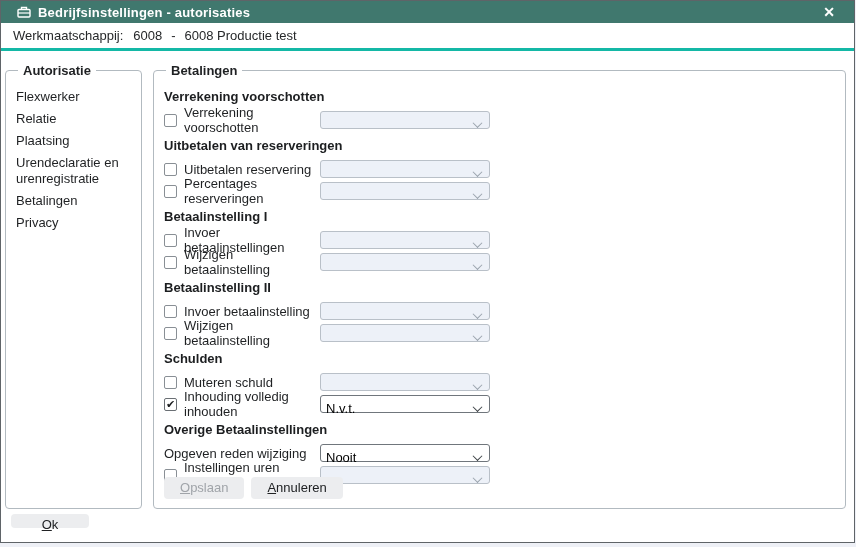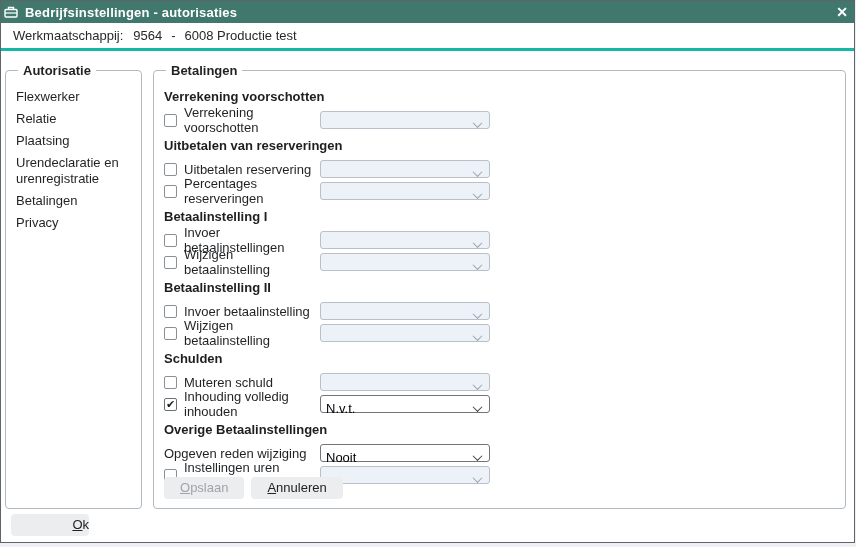--- a/index.html
+++ b/index.html
@@ -15,21 +15,21 @@
     position: absolute; left: 0; top: 0;
     width: 855px; height: 543px;
     background: #ffffff;
     border: 1px solid #5f6468;
   }
   
   .titlebar {
     height: 22px;
     background: #40786e;
     display: flex; align-items: center;
-    padding: 0 3px;
+    padding: 0 16px;
     color: #ffffff;
   }
   .titlebar .app-icon { display: flex; align-items: center; margin-right: 7px; }
   .titlebar .title { font-weight: bold; font-size: 13px; letter-spacing: 0.2px; }
   .titlebar .close {
     margin-left: auto;
     font-size: 14px; font-weight: bold; line-height: 1;
     cursor: pointer; padding: 1px 3px;
   }
   
@@ -117,22 +117,22 @@
     color: #202224;
     padding: 0 16px;
     height: 22px; line-height: 22px;
     cursor: pointer;
   }
   .btn::first-letter { text-decoration: underline; }
   .btn.disabled { color: #a0a4a9; cursor: default; }
   .fs-buttons { position: absolute; left: 10px; bottom: 9px; display: flex; gap: 7px; }
   .ok-btn {
     position: absolute; left: 10px; top: 513px;
-    width: 78px; height: 22px; line-height: 22px;
-    text-align: right; padding: 0;
+    width: 78px; height: 14px; line-height: 22px;
+    text-align: center; padding: 0;
   }
 </style>
 </head>
 <body>
 
 <div class="window">
 
   <div class="titlebar">
     <span class="app-icon">
       <svg width="14" height="12" viewBox="0 0 14 12">
@@ -140,21 +140,21 @@
         <path d="M4.5 3.5 V1.5 h5 V3.5" fill="none" stroke="#ffffff" stroke-width="1.4"></path>
         <line x1="1" y1="7" x2="13" y2="7" stroke="#ffffff" stroke-width="1.2"></line>
       </svg>
     </span>
     <span class="title">Bedrijfsinstellingen - autorisaties</span>
     <span class="close">✕</span>
   </div>
 
   <div class="company-row">
     <span class="lbl">Werkmaatschappij:</span>
-    <span class="code">9564</span>
+    <span class="code">6008</span>
     <span class="sep">-</span>
     <span class="name">6008 Productie test</span>
   </div>
 
   <fieldset class="sidebar-fs">
     <legend>Autorisatie</legend>
     <div class="nav-item">Flexwerker</div>
     <div class="nav-item">Relatie</div>
     <div class="nav-item">Plaatsing</div>
     <div class="nav-item">Urendeclaratie en urenregistratie</div>

